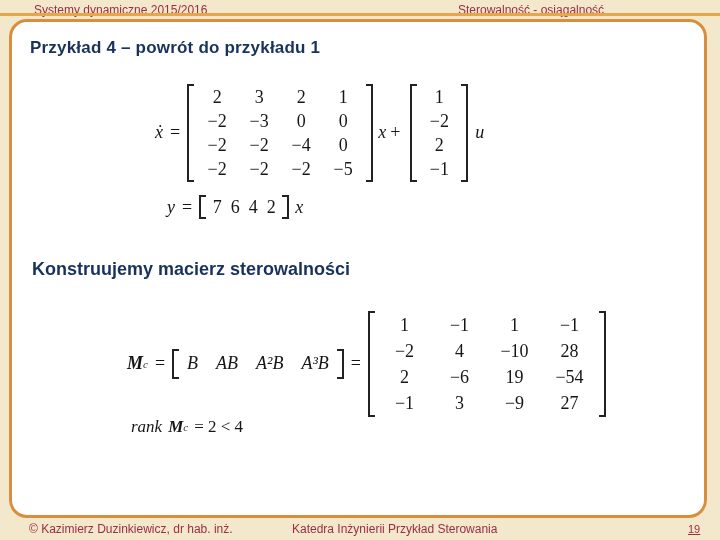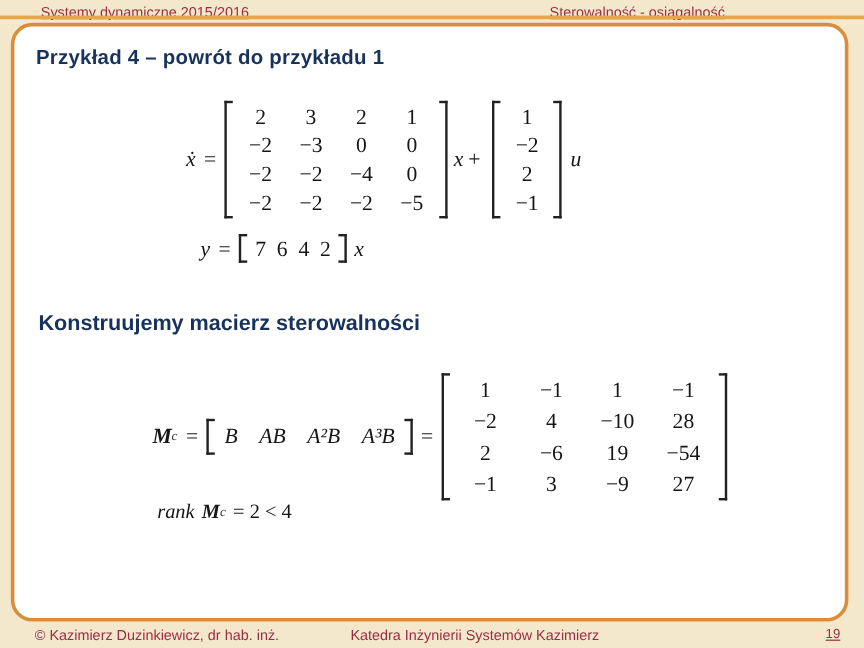--- a/index.html
+++ b/index.html
@@ -216,16 +216,16 @@
 
   <div class="math eq-rank">
     <span class="mvar">rank</span>
     <span class="mbold" style="margin-left:6px;">M</span>
       <span class="msub">c</span>
     <span style="margin-left:6px;">= 2 &lt; 4</span>
   </div>
 
 
   <div class="ftr-text ftr-left">© Kazimierz Duzinkiewicz, dr hab. inż.</div>
-  <div class="ftr-text ftr-center">Katedra Inżynierii Systemów Kazimierz</div>
+  <div class="ftr-text ftr-center">Katedra Inżynierii Przykład Sterowania</div>
   <div class="ftr-text ftr-page">19</div>
 
 </div>
 
 </body></html>

